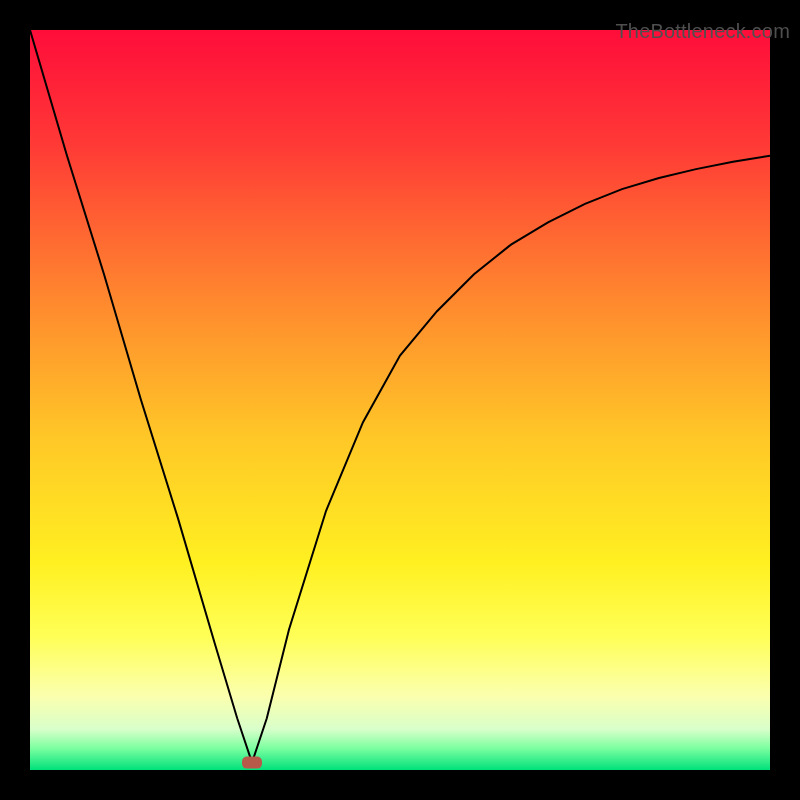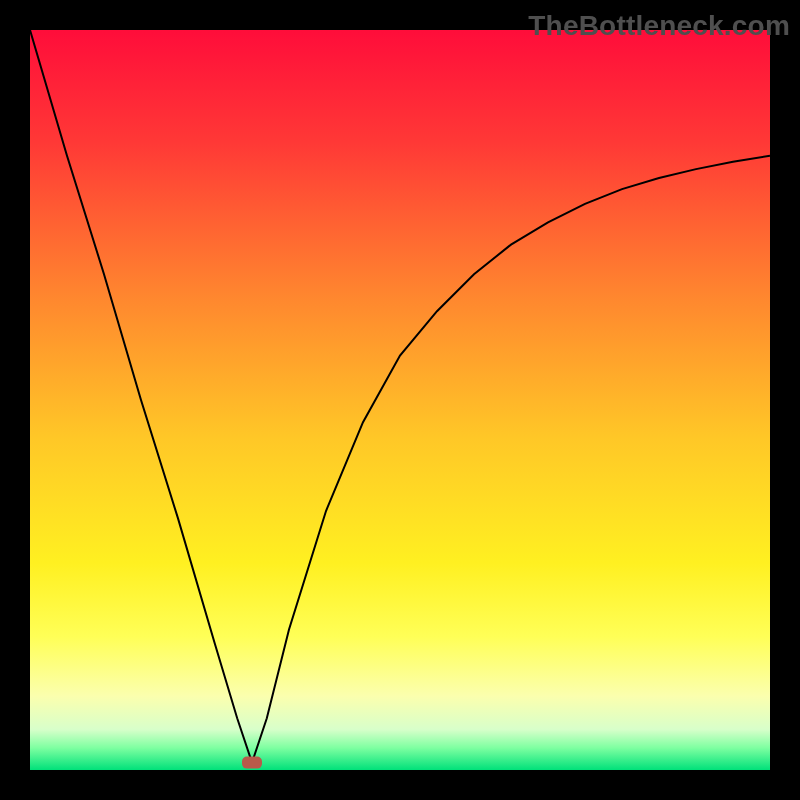--- a/index.html
+++ b/index.html
@@ -19,25 +19,25 @@
   .plot-area {
     position: absolute;
     left: 30px;
     top: 30px;
     width: 740px;
     height: 740px;
     overflow: hidden;
   }
   .watermark {
     position: absolute;
-    top: 10px;
+    top: 20px;
     right: 10px;
     color: #4f4f4f;
-    font-size: 28px;
-    font-weight: 700;
+    font-size: 20px;
+    font-weight: 400;
     letter-spacing: 0.2px;
     z-index: 5;
   }
   svg {
     display: block;
   }
   .curve {
     fill: none;
     stroke: #000;
     stroke-width: 2;

